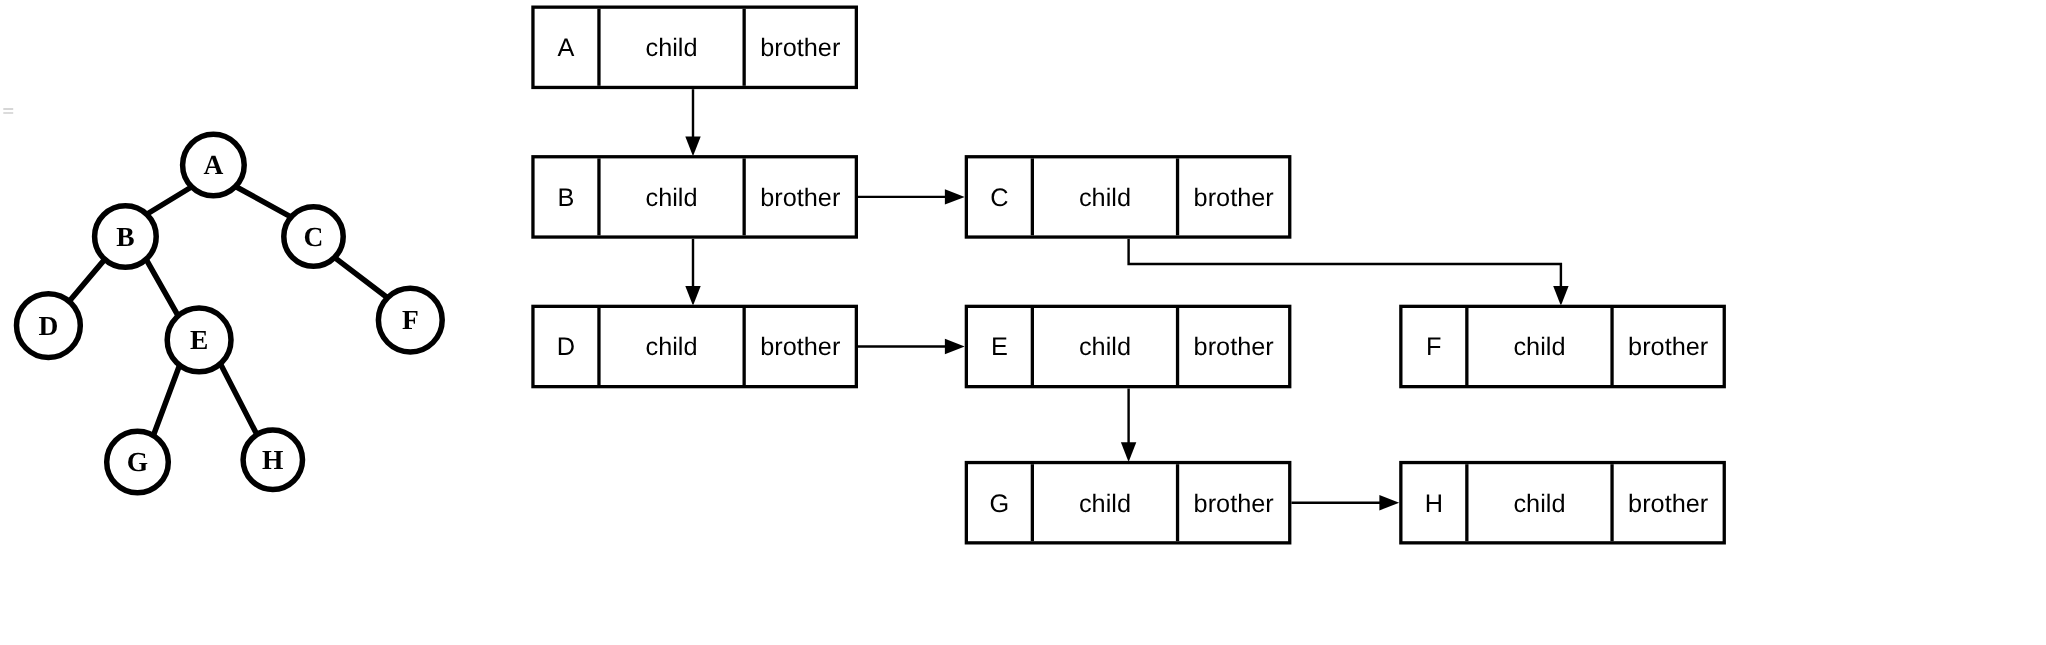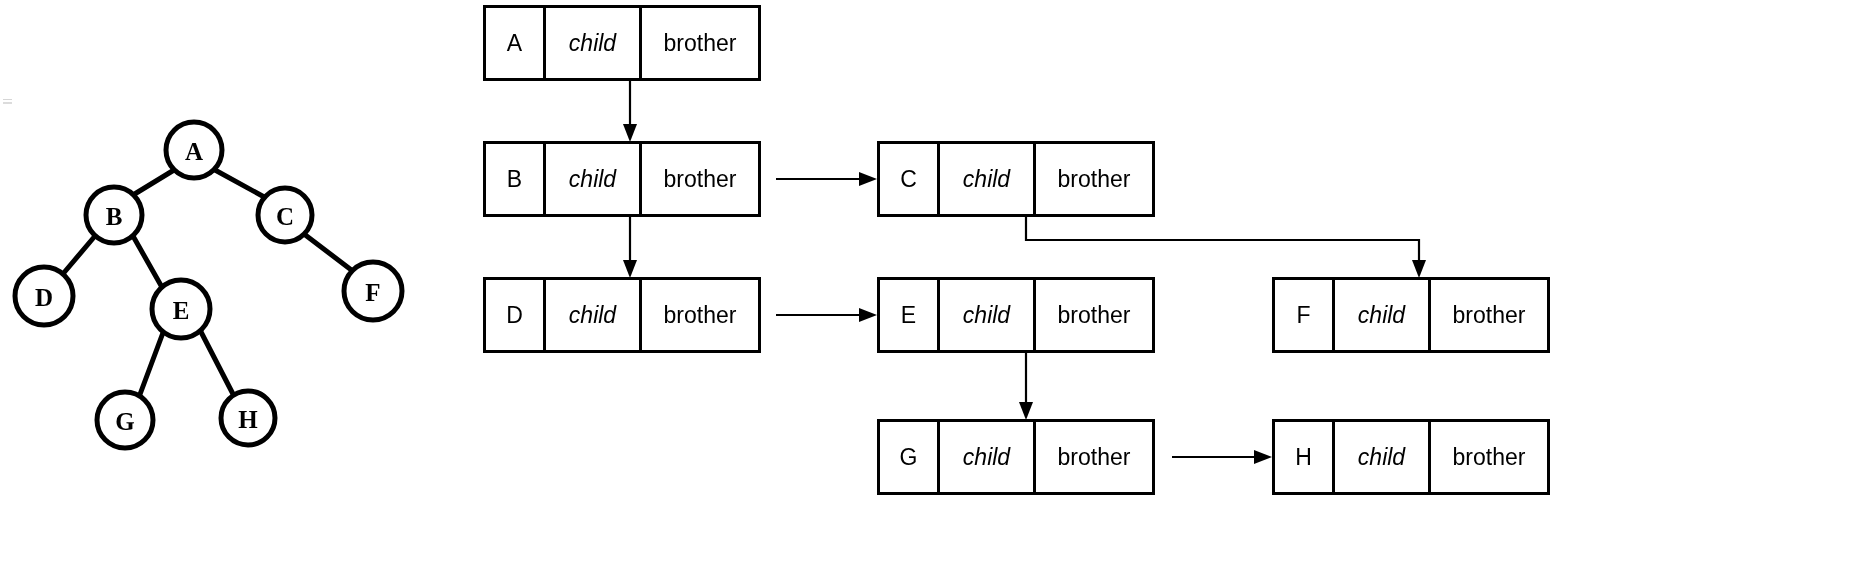--- a/index.html
+++ b/index.html
@@ -61,22 +61,22 @@
     font-size: 23px;
     color: #000000;
     border-right: 3px solid #000000;
     height: 100%;
     white-space: nowrap;
   }
   .cell:last-child {
     border-right: none;
   }
   .cell-key   { width: 60px; }
-  .cell-child { width: 96px; font-style: italic; }
-  .cell-bro   { width: 116px; }
+  .cell-child { width: 132px; }
+  .cell-bro   { width: 99px; }
   .link-line {
     stroke: #000000;
     stroke-width: 2.2;
     fill: none;
   }
   .link-head {
     fill: #000000;
   }
   .corner-artifact {
     position: absolute;

